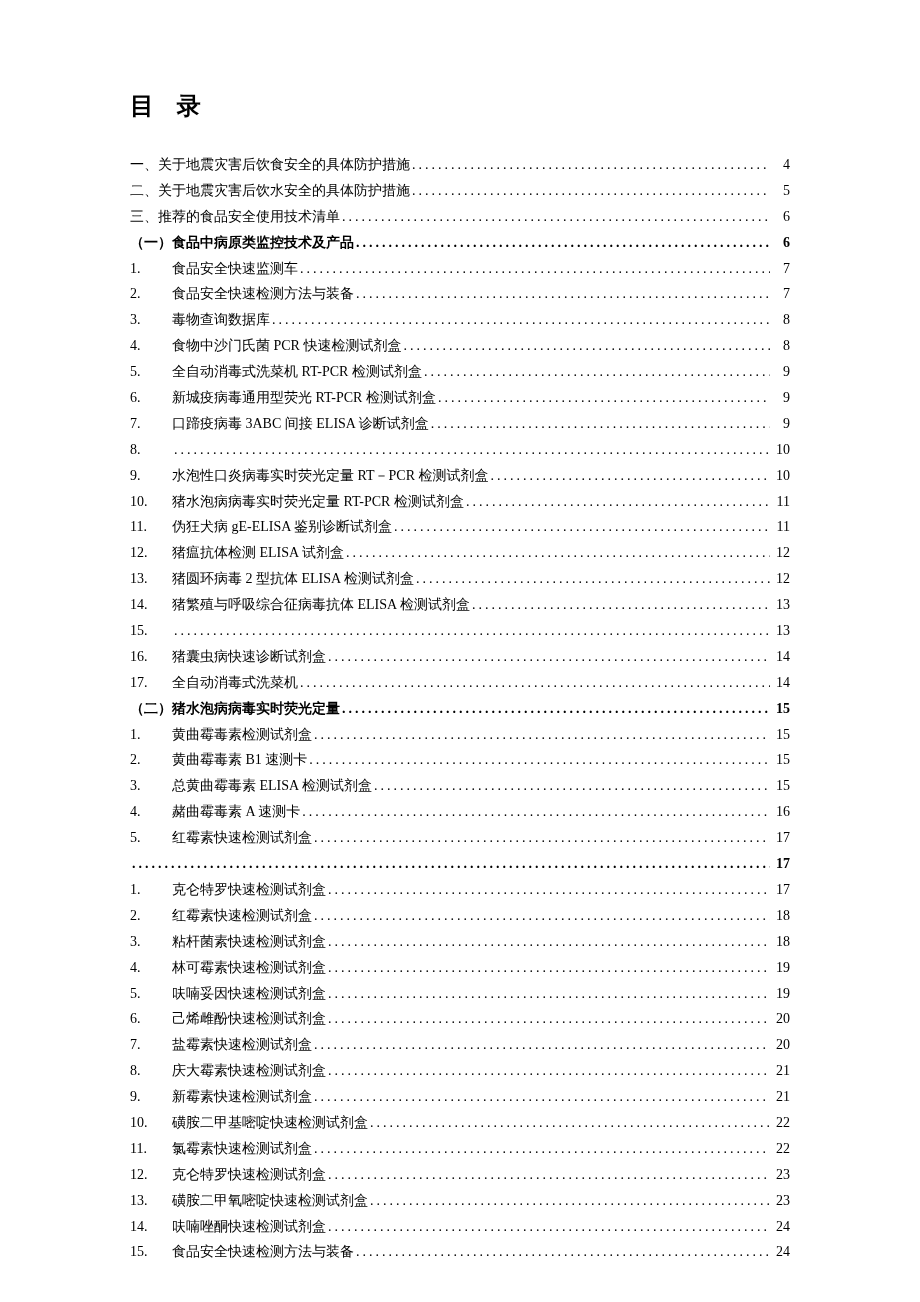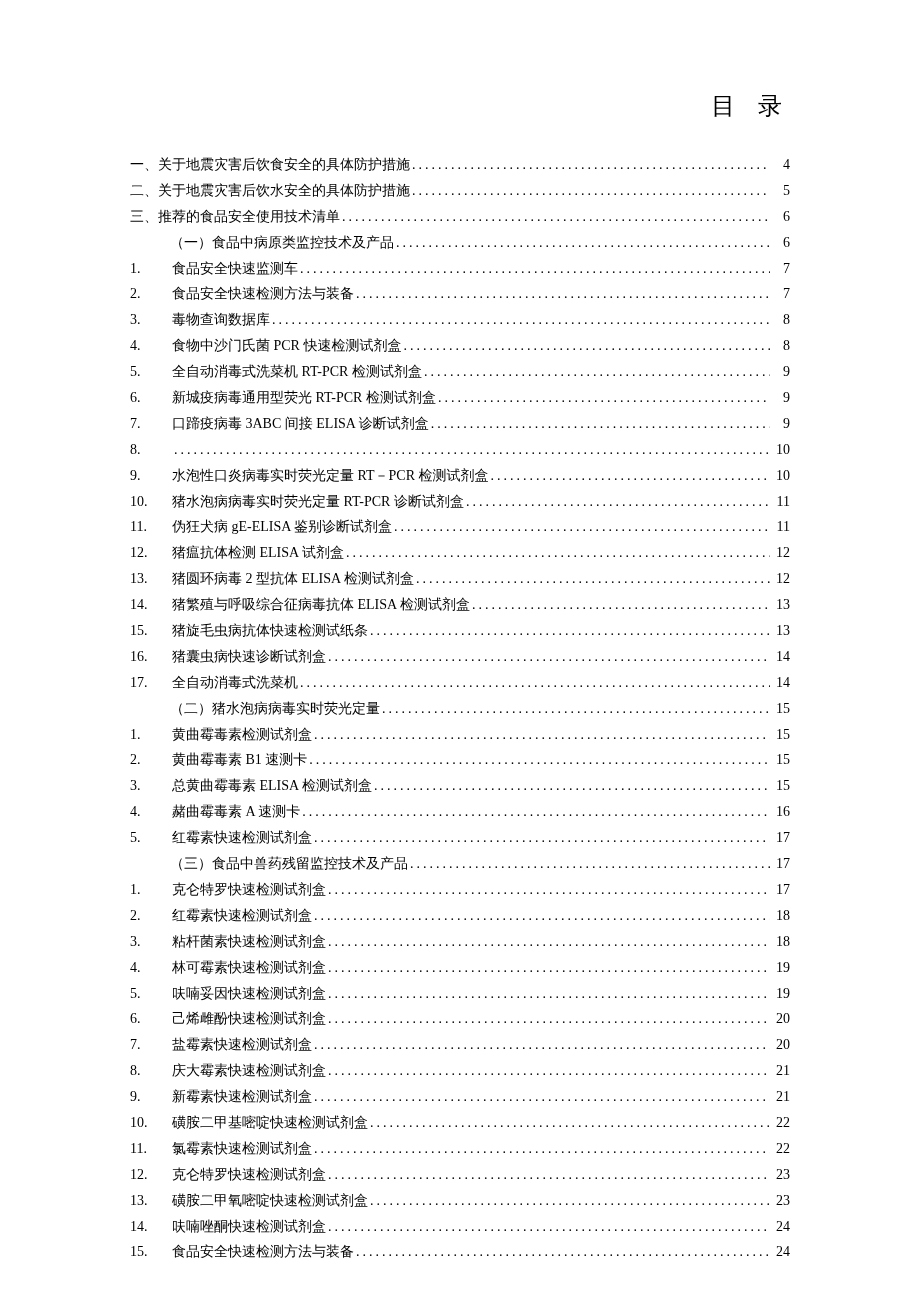--- a/index.html
+++ b/index.html
@@ -9,23 +9,23 @@
     }
     body {
       background: #ffffff;
       font-family: "SimSun", "宋体", serif;
       width: 920px;
       margin: 0 auto;
       padding: 90px 130px 60px 130px;
       color: #000;
     }
     .title {
-      text-align: right;
+      text-align: left;
       font-size: 24px;
-      font-weight: normal;
+      font-weight: bold;
       margin-bottom: 30px;
       letter-spacing: 8px;
       font-family: "SimHei", "黑体", sans-serif;
     }
     .toc {
       font-size: 14px;
       line-height: 1.85;
     }
     .toc-row {
       display: flex;
@@ -52,22 +52,21 @@
     .page-col {
       flex-shrink: 0;
       padding-left: 4px;
       min-width: 20px;
       text-align: right;
     }
     .top-level .num-col {
       min-width: 0;
     }
     .section-heading {
-      font-weight: normal;
-      margin-left: 40px;
+      font-weight: bold;
     }
     .section-heading .num-col {
       min-width: 0;
     }
   </style>
 </head>
 <body>
 
 <div class="title">目 录</div>
 
@@ -144,21 +143,21 @@
       <span class="page-col">10</span>
     </div>
     <div class="toc-row">
       <span class="num-col">9.</span>
       <span class="label-col">水泡性口炎病毒实时荧光定量 RT－PCR 检测试剂盒</span>
       <span class="leader"></span>
       <span class="page-col">10</span>
     </div>
     <div class="toc-row">
       <span class="num-col">10.</span>
-      <span class="label-col">猪水泡病病毒实时荧光定量 RT-PCR 诊断试剂盒</span>
+      <span class="label-col">猪水泡病病毒实时荧光定量 RT-PCR 检测试剂盒</span>
       <span class="leader"></span>
       <span class="page-col">11</span>
     </div>
     <div class="toc-row">
       <span class="num-col">11.</span>
       <span class="label-col">伪狂犬病 gE-ELISA 鉴别诊断试剂盒</span>
       <span class="leader"></span>
       <span class="page-col">11</span>
     </div>
     <div class="toc-row">
@@ -174,21 +173,20 @@
       <span class="page-col">12</span>
     </div>
     <div class="toc-row">
       <span class="num-col">14.</span>
       <span class="label-col">猪繁殖与呼吸综合征病毒抗体 ELISA 检测试剂盒</span>
       <span class="leader"></span>
       <span class="page-col">13</span>
     </div>
     <div class="toc-row">
       <span class="num-col">15.</span>
-      <span class="label-col">猪旋毛虫病抗体快速检测试纸条</span>
       <span class="leader"></span>
       <span class="page-col">13</span>
     </div>
     <div class="toc-row">
       <span class="num-col">16.</span>
       <span class="label-col">猪囊虫病快速诊断试剂盒</span>
       <span class="leader"></span>
       <span class="page-col">14</span>
     </div>
     <div class="toc-row">
@@ -228,21 +226,20 @@
       <span class="page-col">16</span>
     </div>
     <div class="toc-row">
       <span class="num-col">5.</span>
       <span class="label-col">红霉素快速检测试剂盒</span>
       <span class="leader"></span>
       <span class="page-col">17</span>
     </div>
     <div class="toc-row section-heading">
       <span class="num-col"></span>
-      <span class="label-col">（三）食品中兽药残留监控技术及产品</span>
       <span class="leader"></span>
       <span class="page-col">17</span>
     </div>
     <div class="toc-row">
       <span class="num-col">1.</span>
       <span class="label-col">克仑特罗快速检测试剂盒</span>
       <span class="leader"></span>
       <span class="page-col">17</span>
     </div>
     <div class="toc-row">

